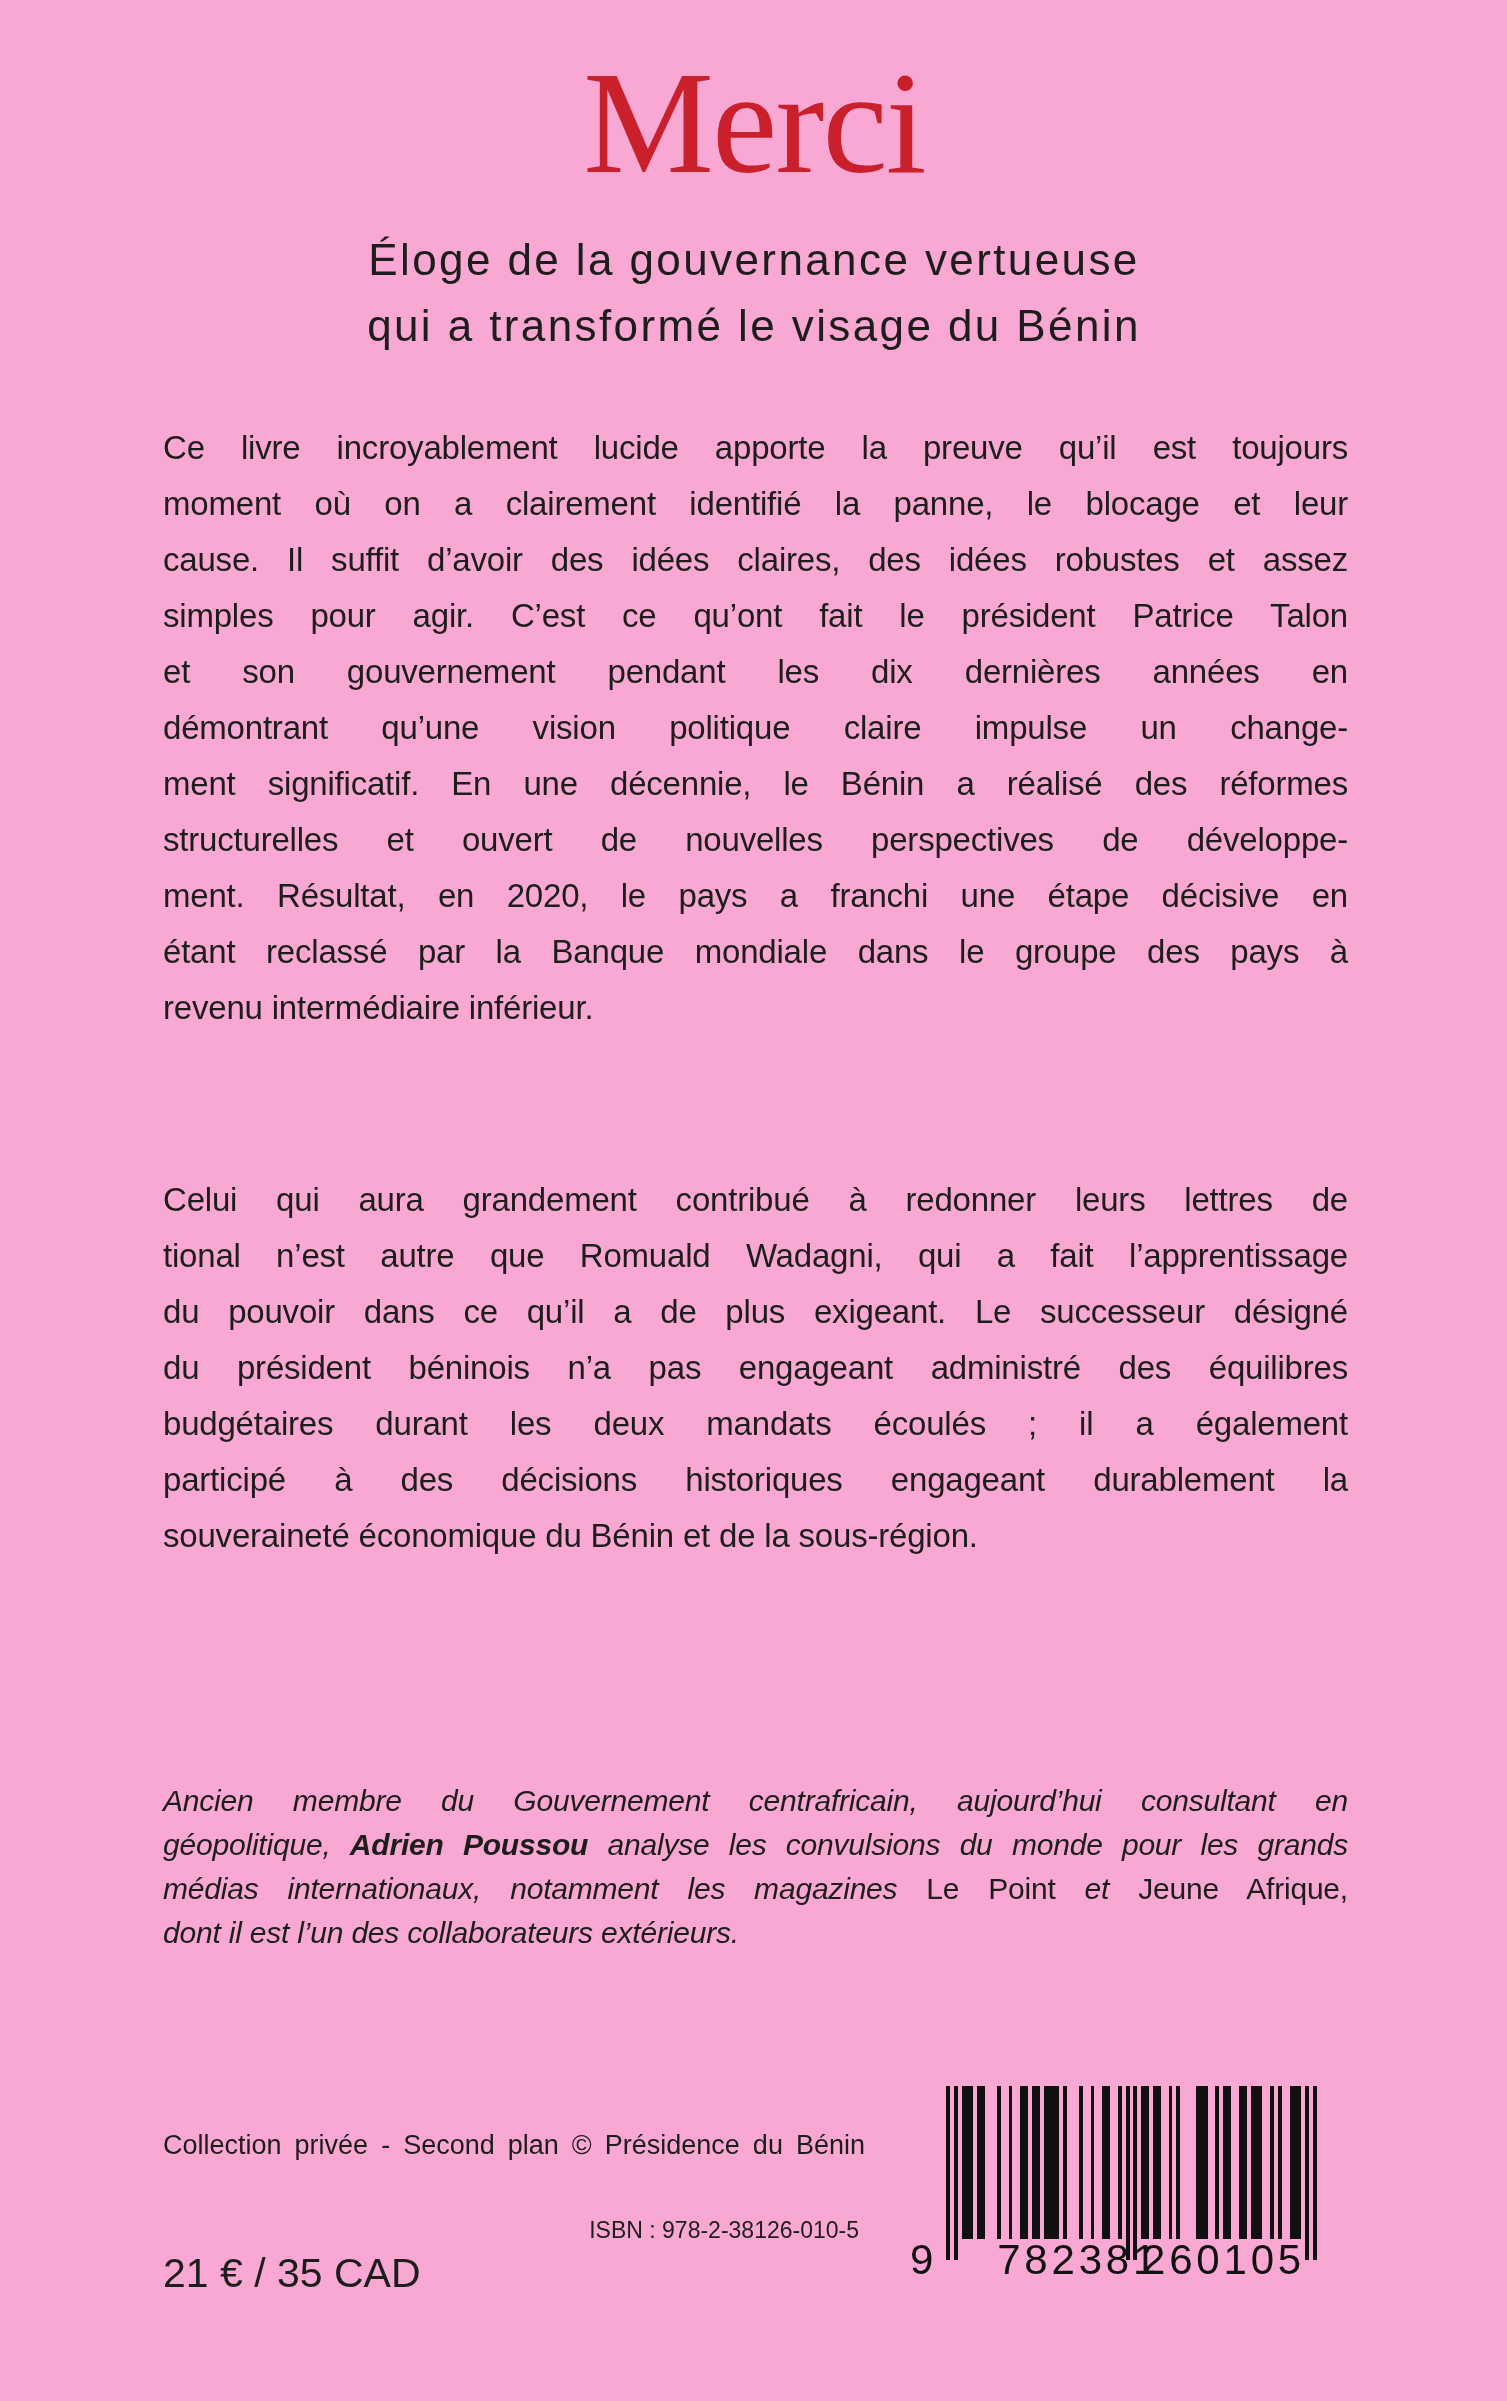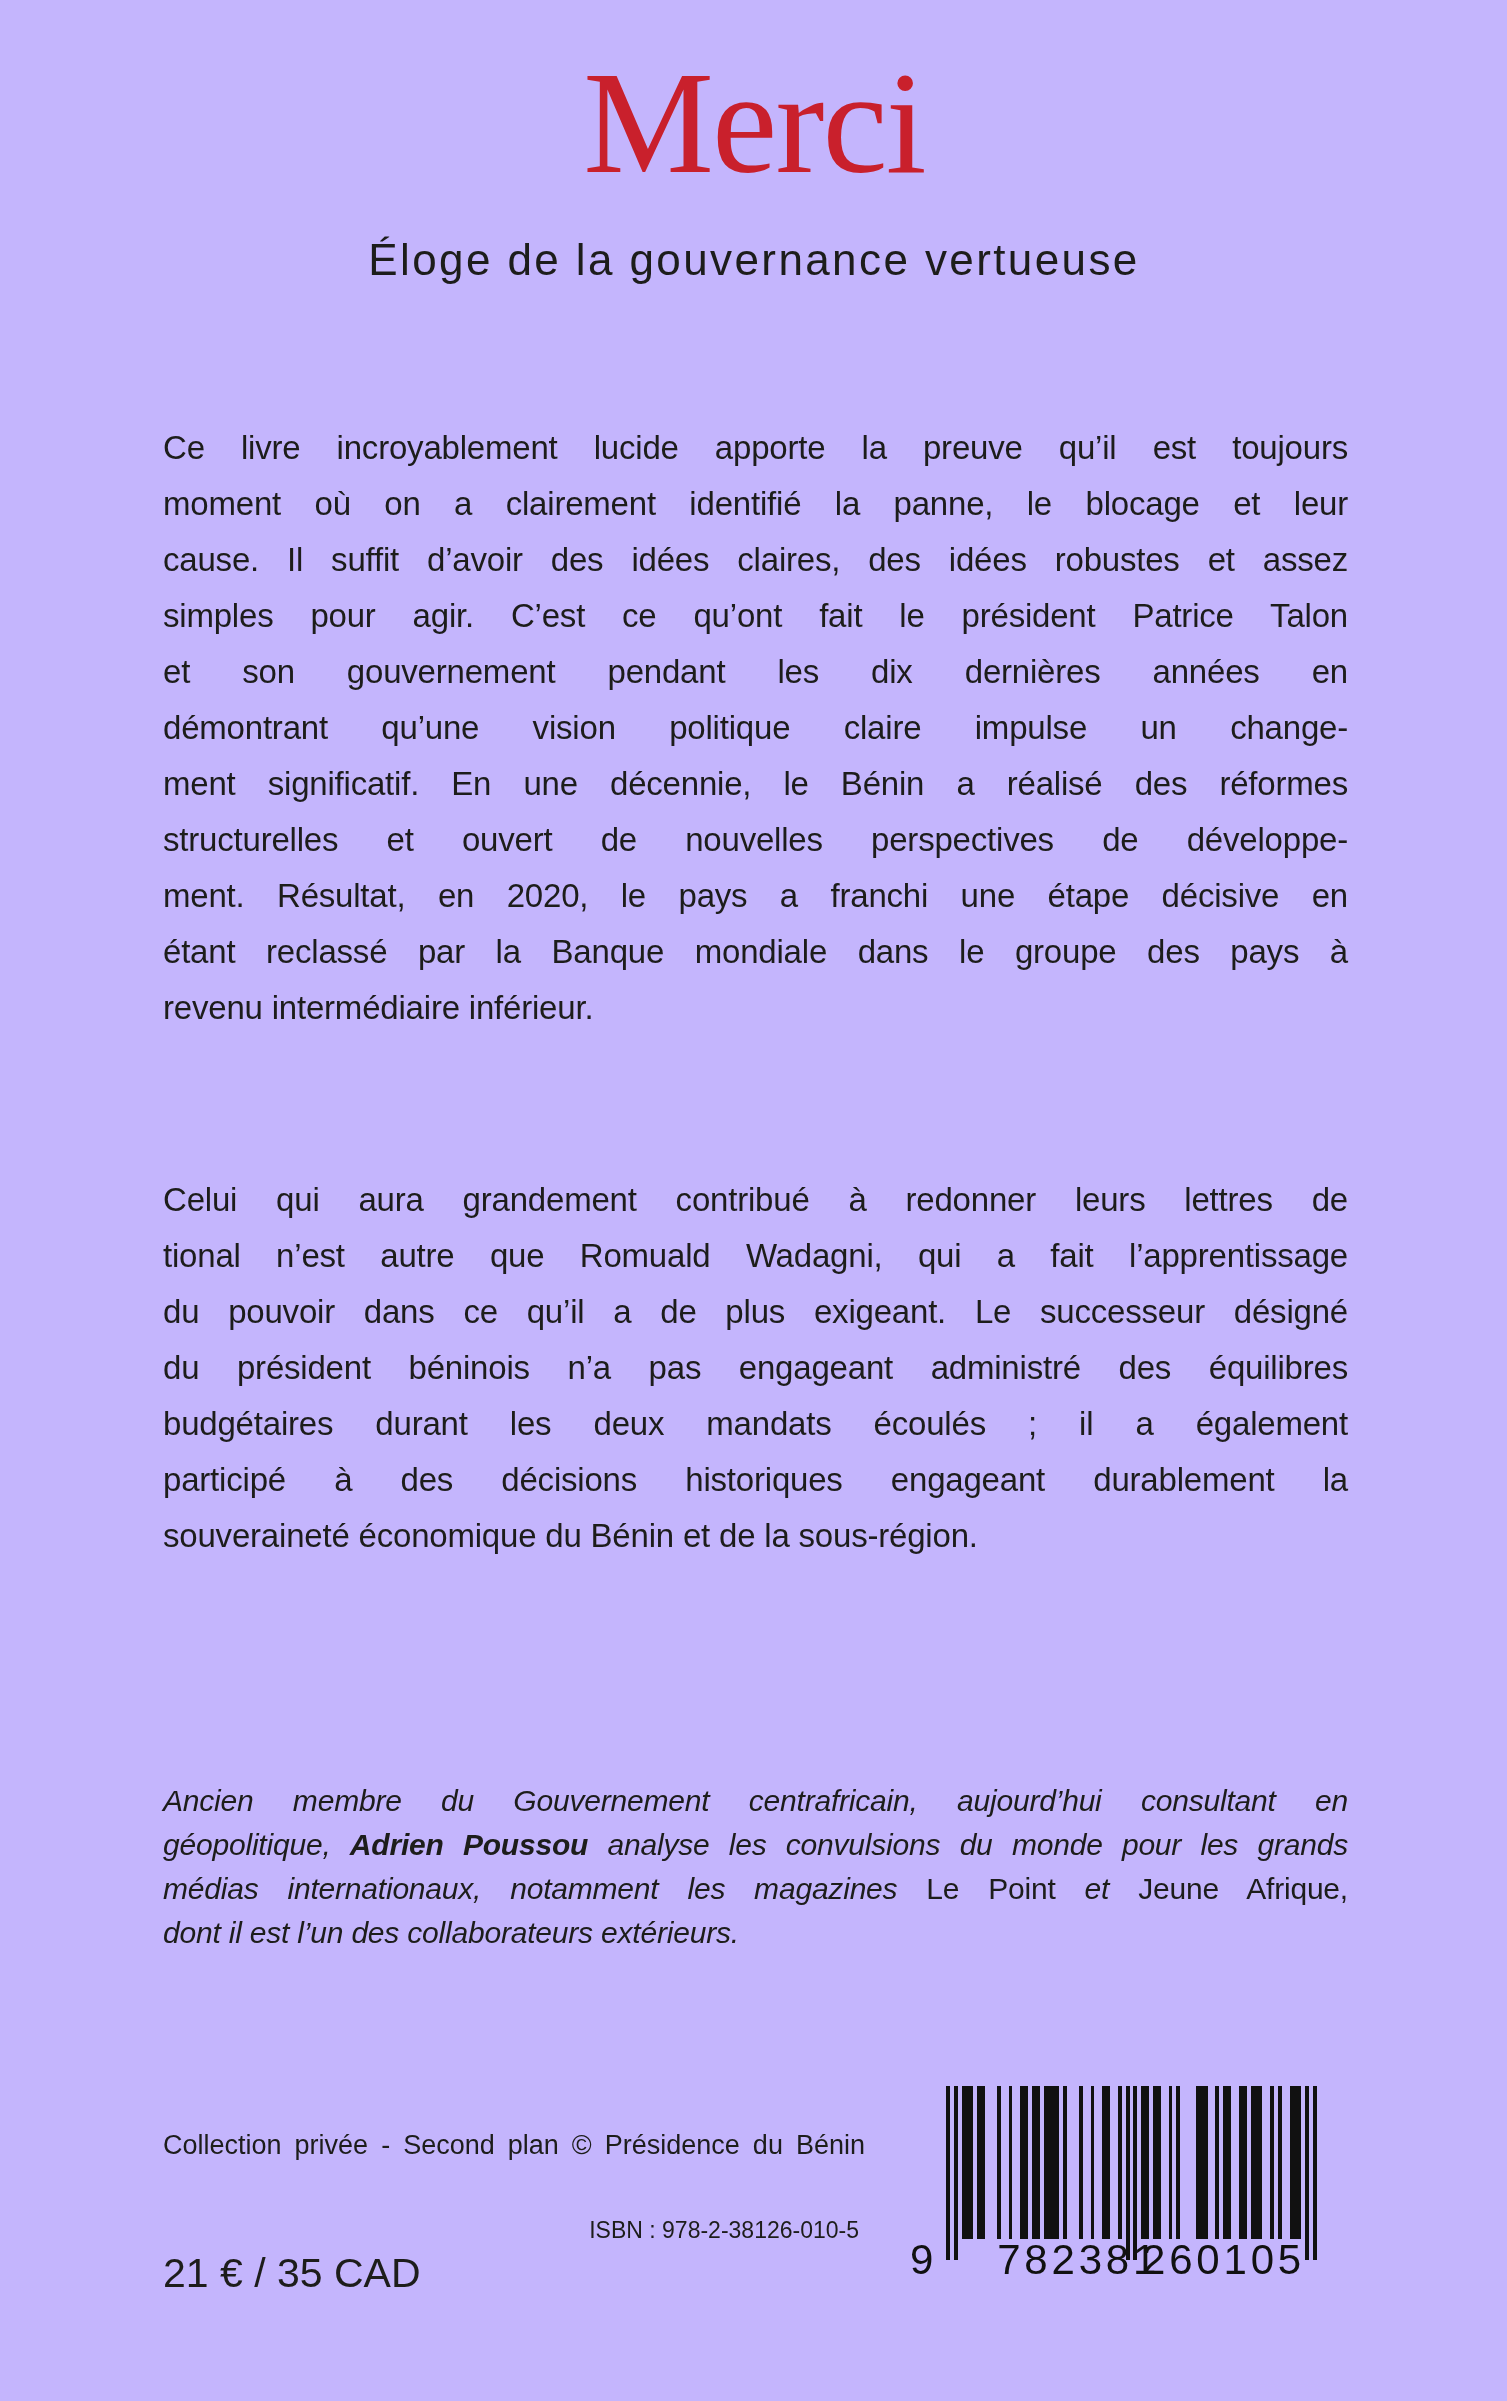--- a/index.html
+++ b/index.html
@@ -1,19 +1,19 @@
 <!DOCTYPE html>
 <html style="--accent: #c9202c; --ink: #1d1d1b;font-size:15px"><head>
 <meta charset="utf-8">
 <style>
   html,body{margin:0;padding:0;background:#ffffff;}
   #page{
     position:relative;
     width:1508px;height:2402px;
-    background:#c4b5fd;
+    background:#f9a8d4;
     overflow:hidden;
     font-family:"Liberation Sans", sans-serif;
     color:var(--ink,#1d1d1b);
   }
   
   #title{
     position:absolute;top:49px;left:0;width:100%;
     text-align:center;
     font-family:"Liberation Serif", serif;
     font-size:147px;line-height:1;
@@ -71,20 +71,21 @@
 </style>
 </head>
 <body>
 
 <div id="page">
 
   <div id="title">Merci</div>
 
   <div id="subtitle" class="lines-center">
       <div class="ln">Éloge de la gouvernance vertueuse</div>
+      <div class="ln">qui a transformé le visage du Bénin</div>
     </div>
 
   <div id="para1" class="para lines-justify">
       <div class="ln">Ce livre incroyablement lucide apporte la preuve qu’il est toujours</div>
       <div class="ln">moment où on a clairement identifié la panne, le blocage et leur</div>
       <div class="ln">cause. Il suffit d’avoir des idées claires, des idées robustes et assez</div>
       <div class="ln">simples pour agir. C’est ce qu’ont fait le président Patrice Talon</div>
       <div class="ln">et son gouvernement pendant les dix dernières années en</div>
       <div class="ln">démontrant qu’une vision politique claire impulse un change-</div>
       <div class="ln">ment significatif. En une décennie, le Bénin a réalisé des réformes</div>

